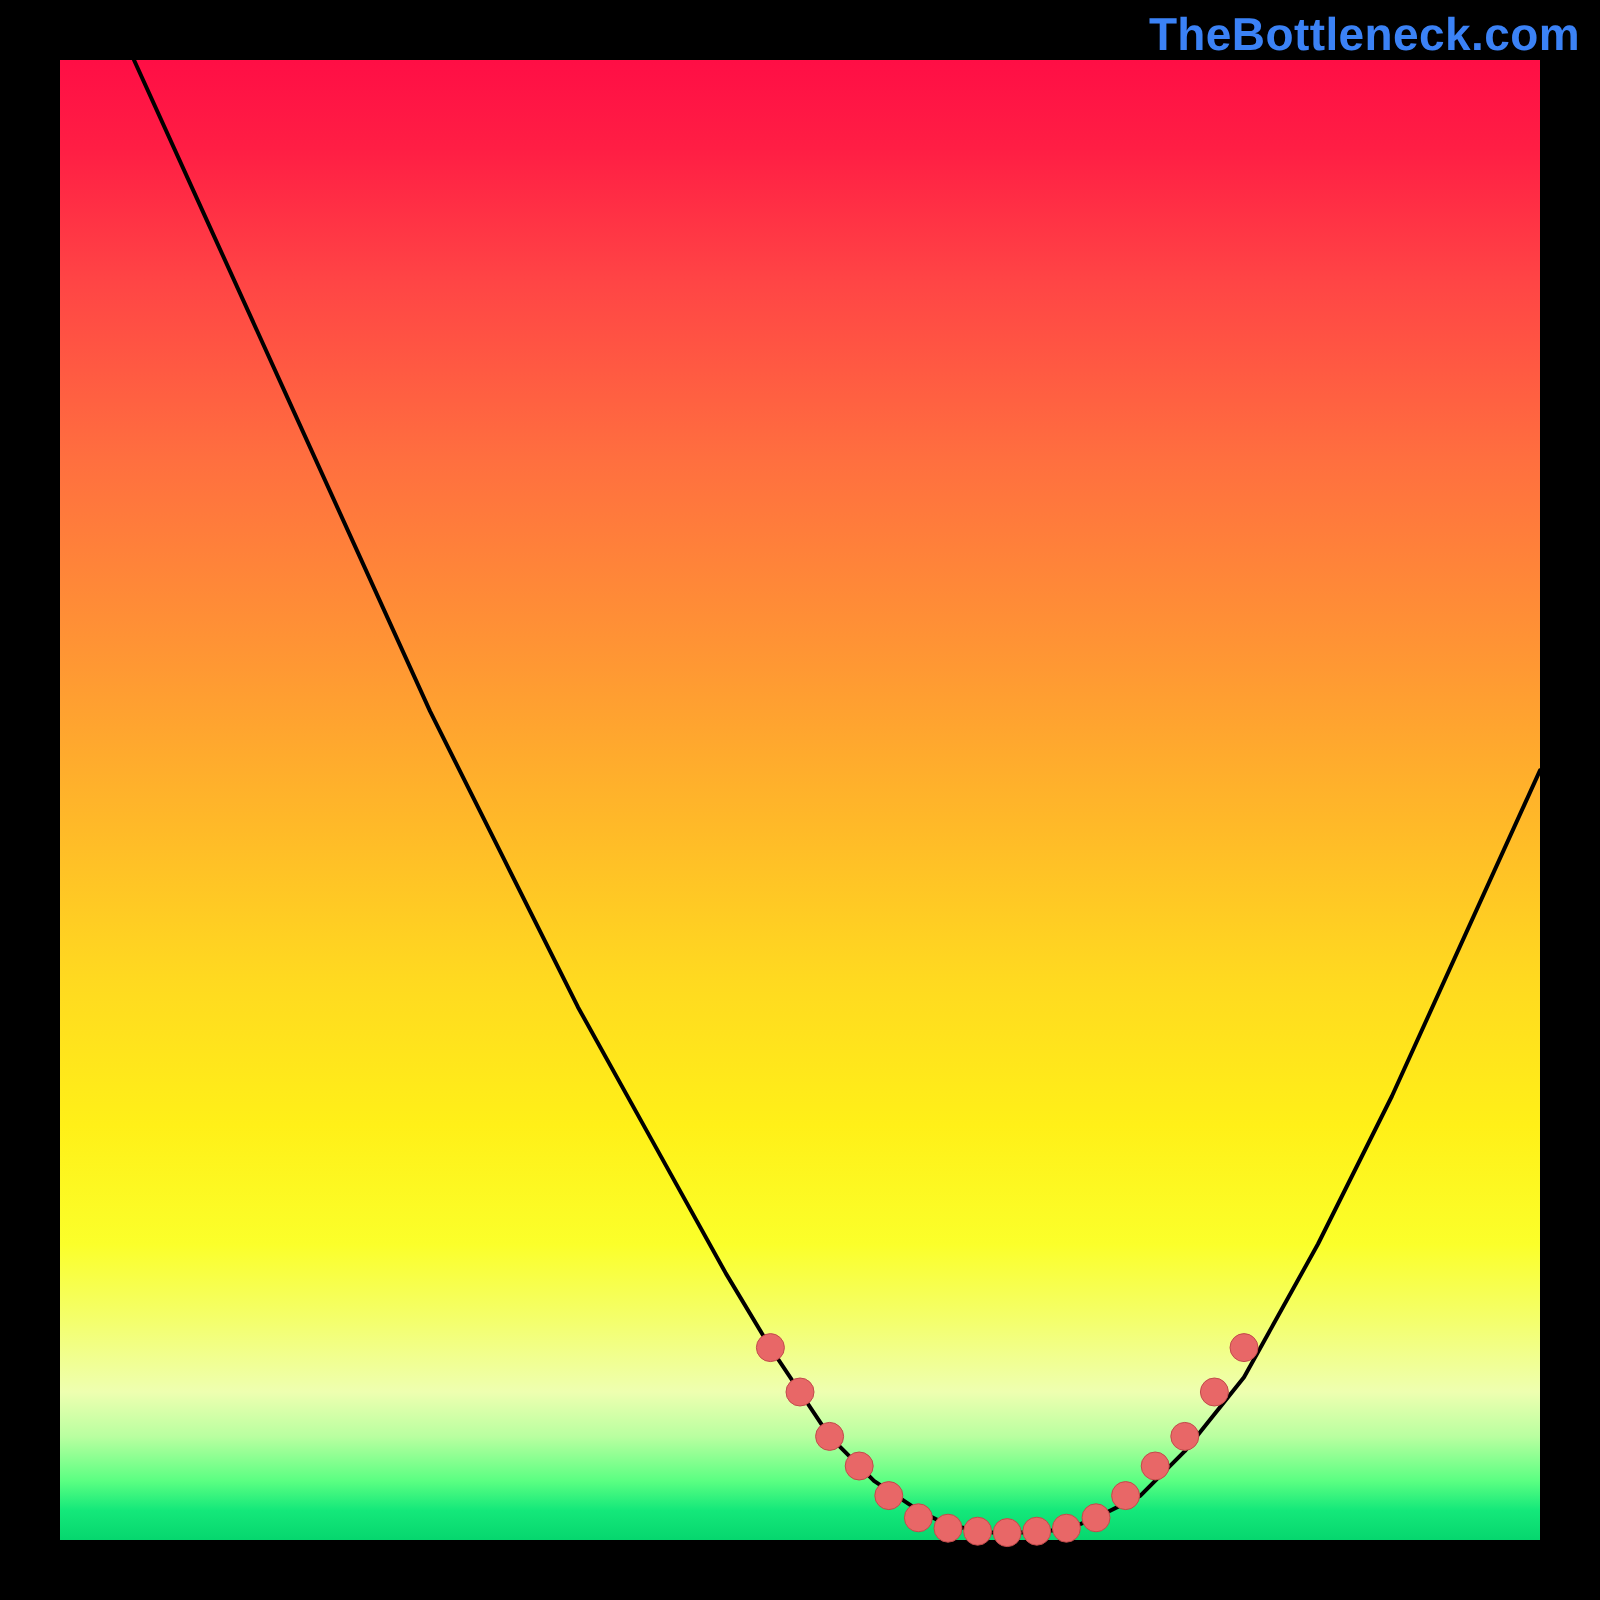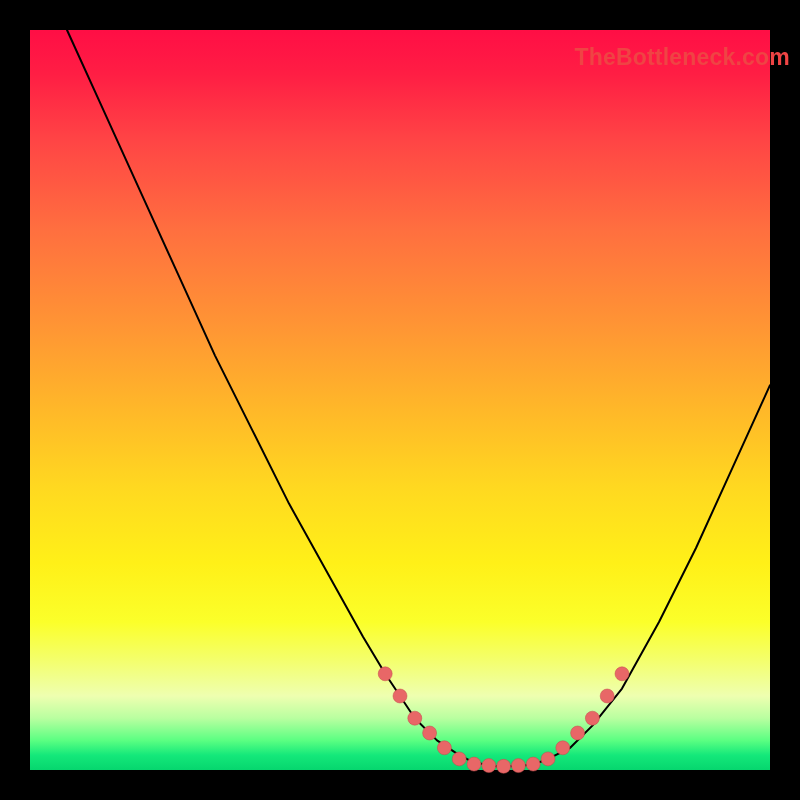--- a/index.html
+++ b/index.html
@@ -41,24 +41,23 @@
       #06d66e 100%
     );
   }
   .watermark {
     position: absolute;
     top: 4px;
     right: 10px;
     font-family: Arial, Helvetica, sans-serif;
     font-size: 23px;
     font-weight: 600;
-    color: #ef4444;
+    color: #3b82f6;
     letter-spacing: 0.2px;
     user-select: none;
-    margin-top: 40px;
   }
   svg.overlay {
     position: absolute;
     left: 30px;
     top: 30px;
     width: 740px;
     height: 740px;
     overflow: visible;
   }
   .curve {

